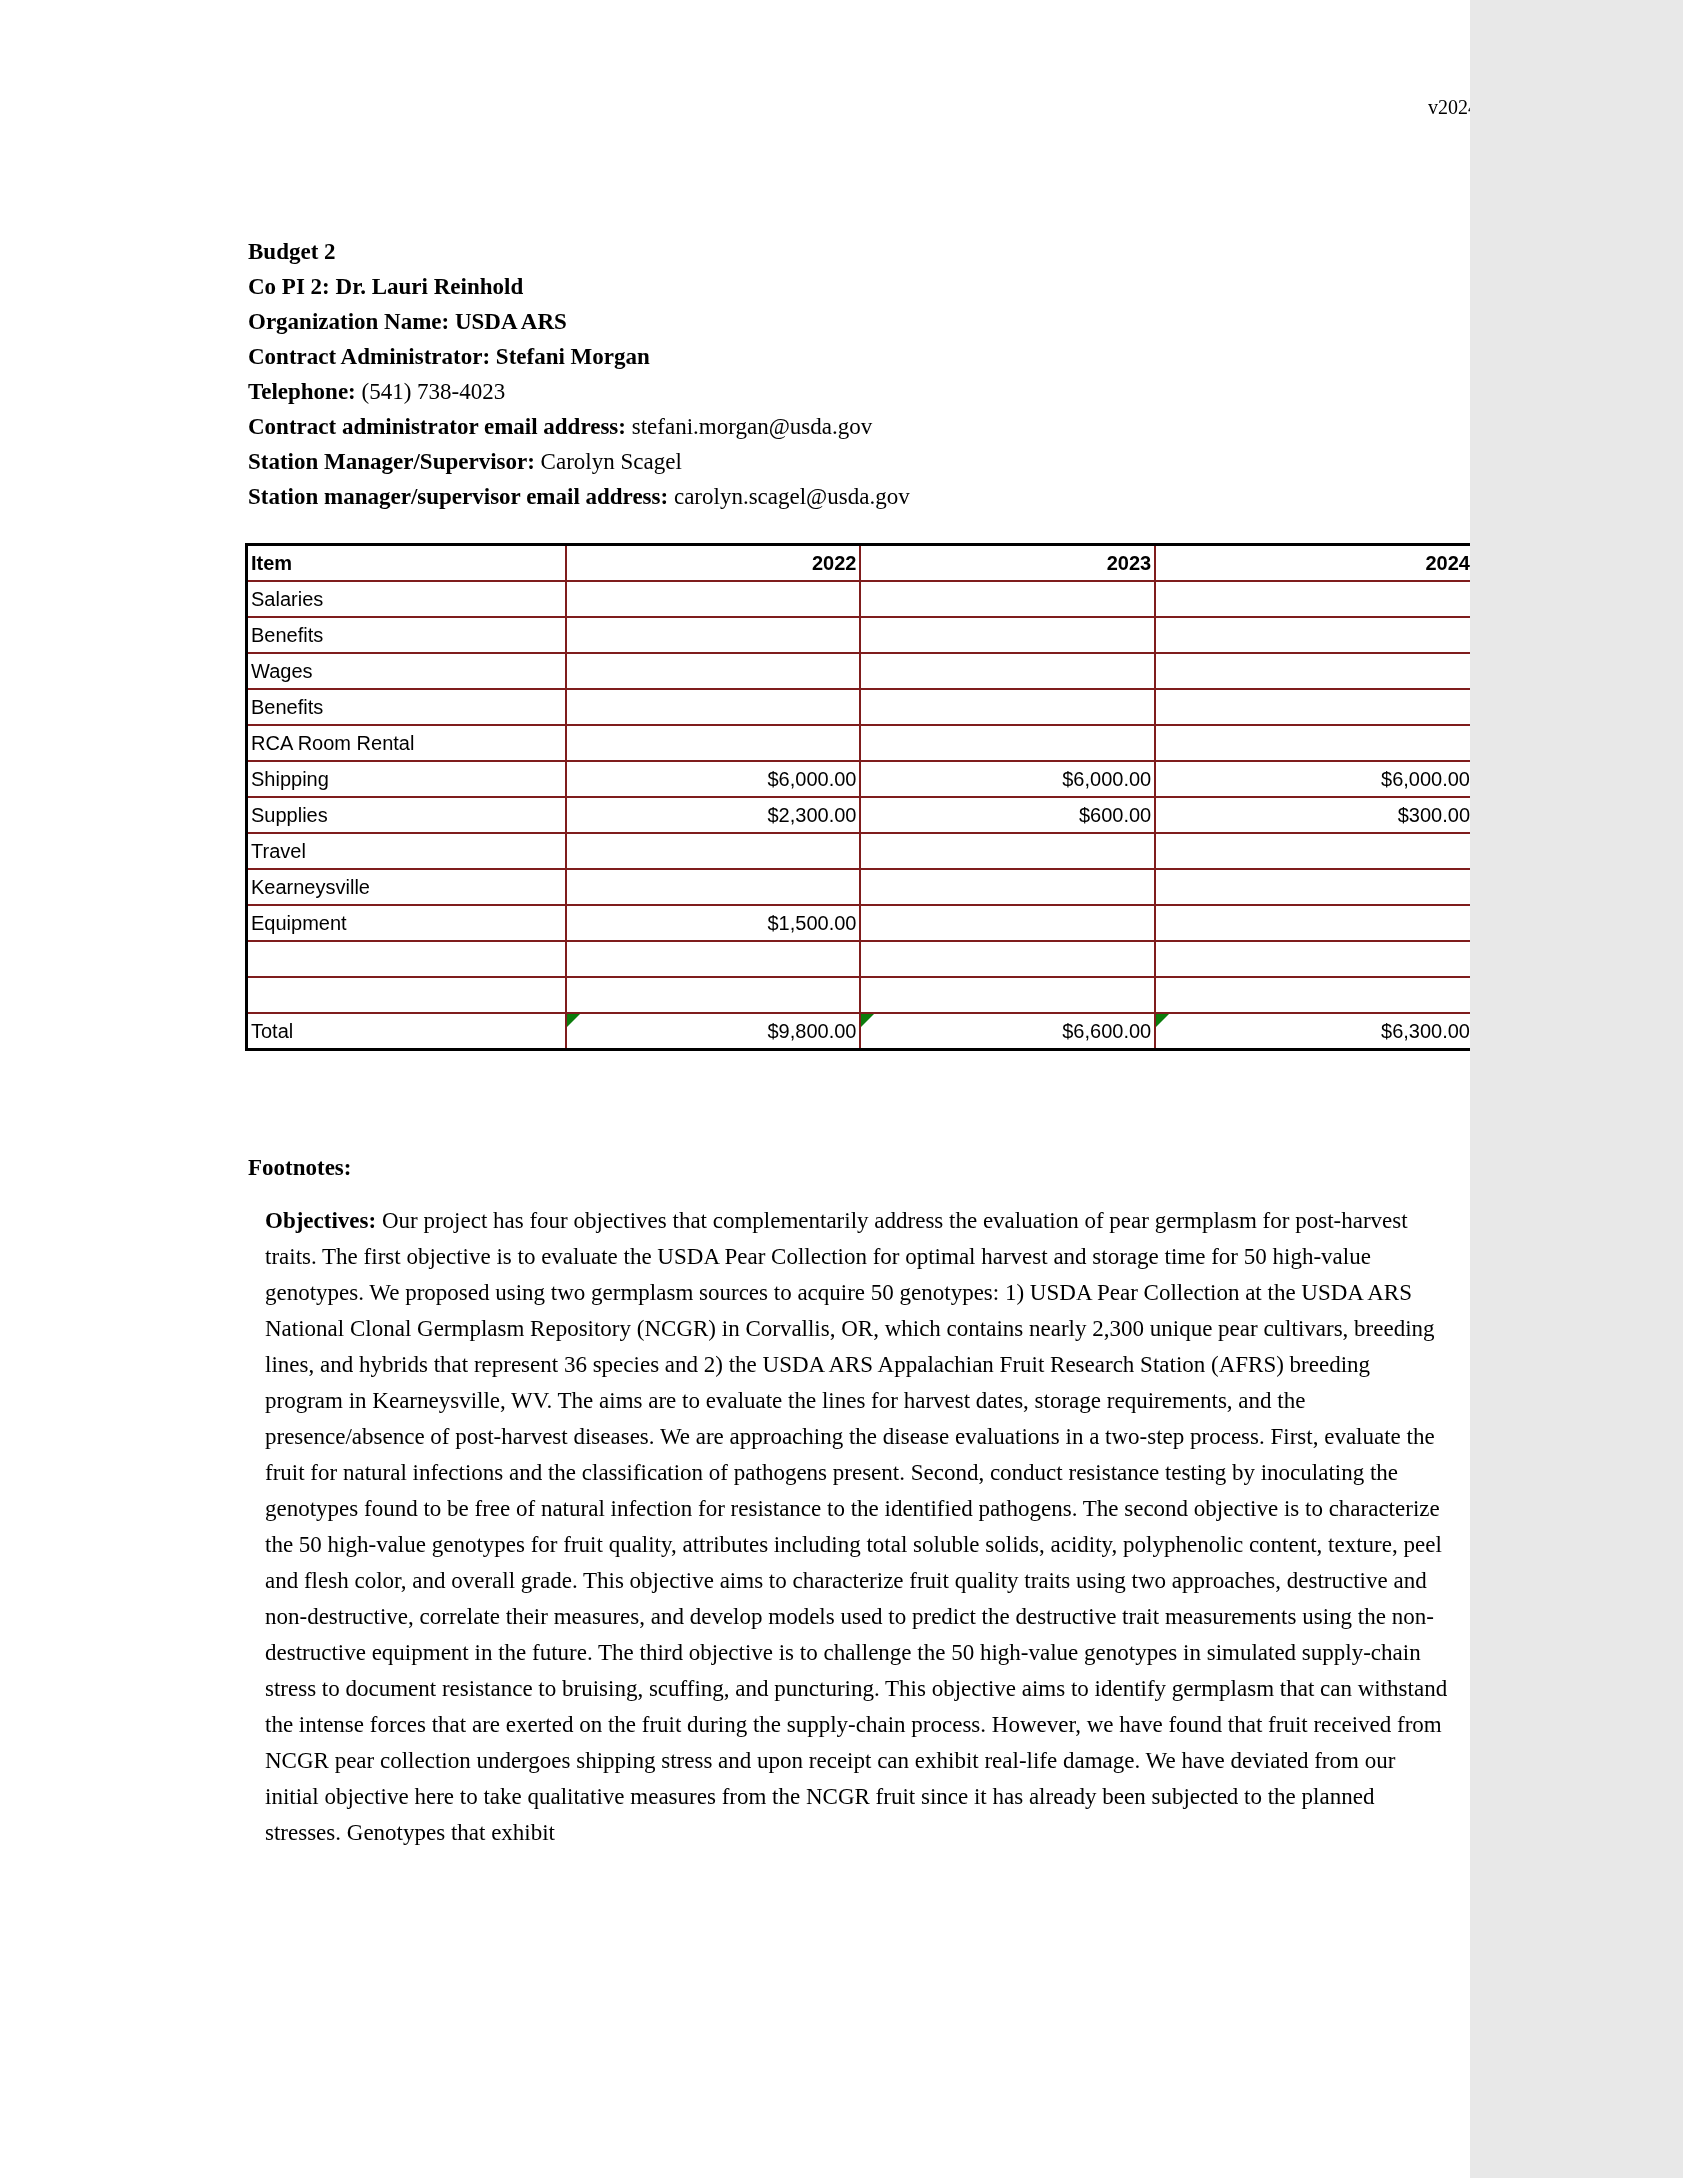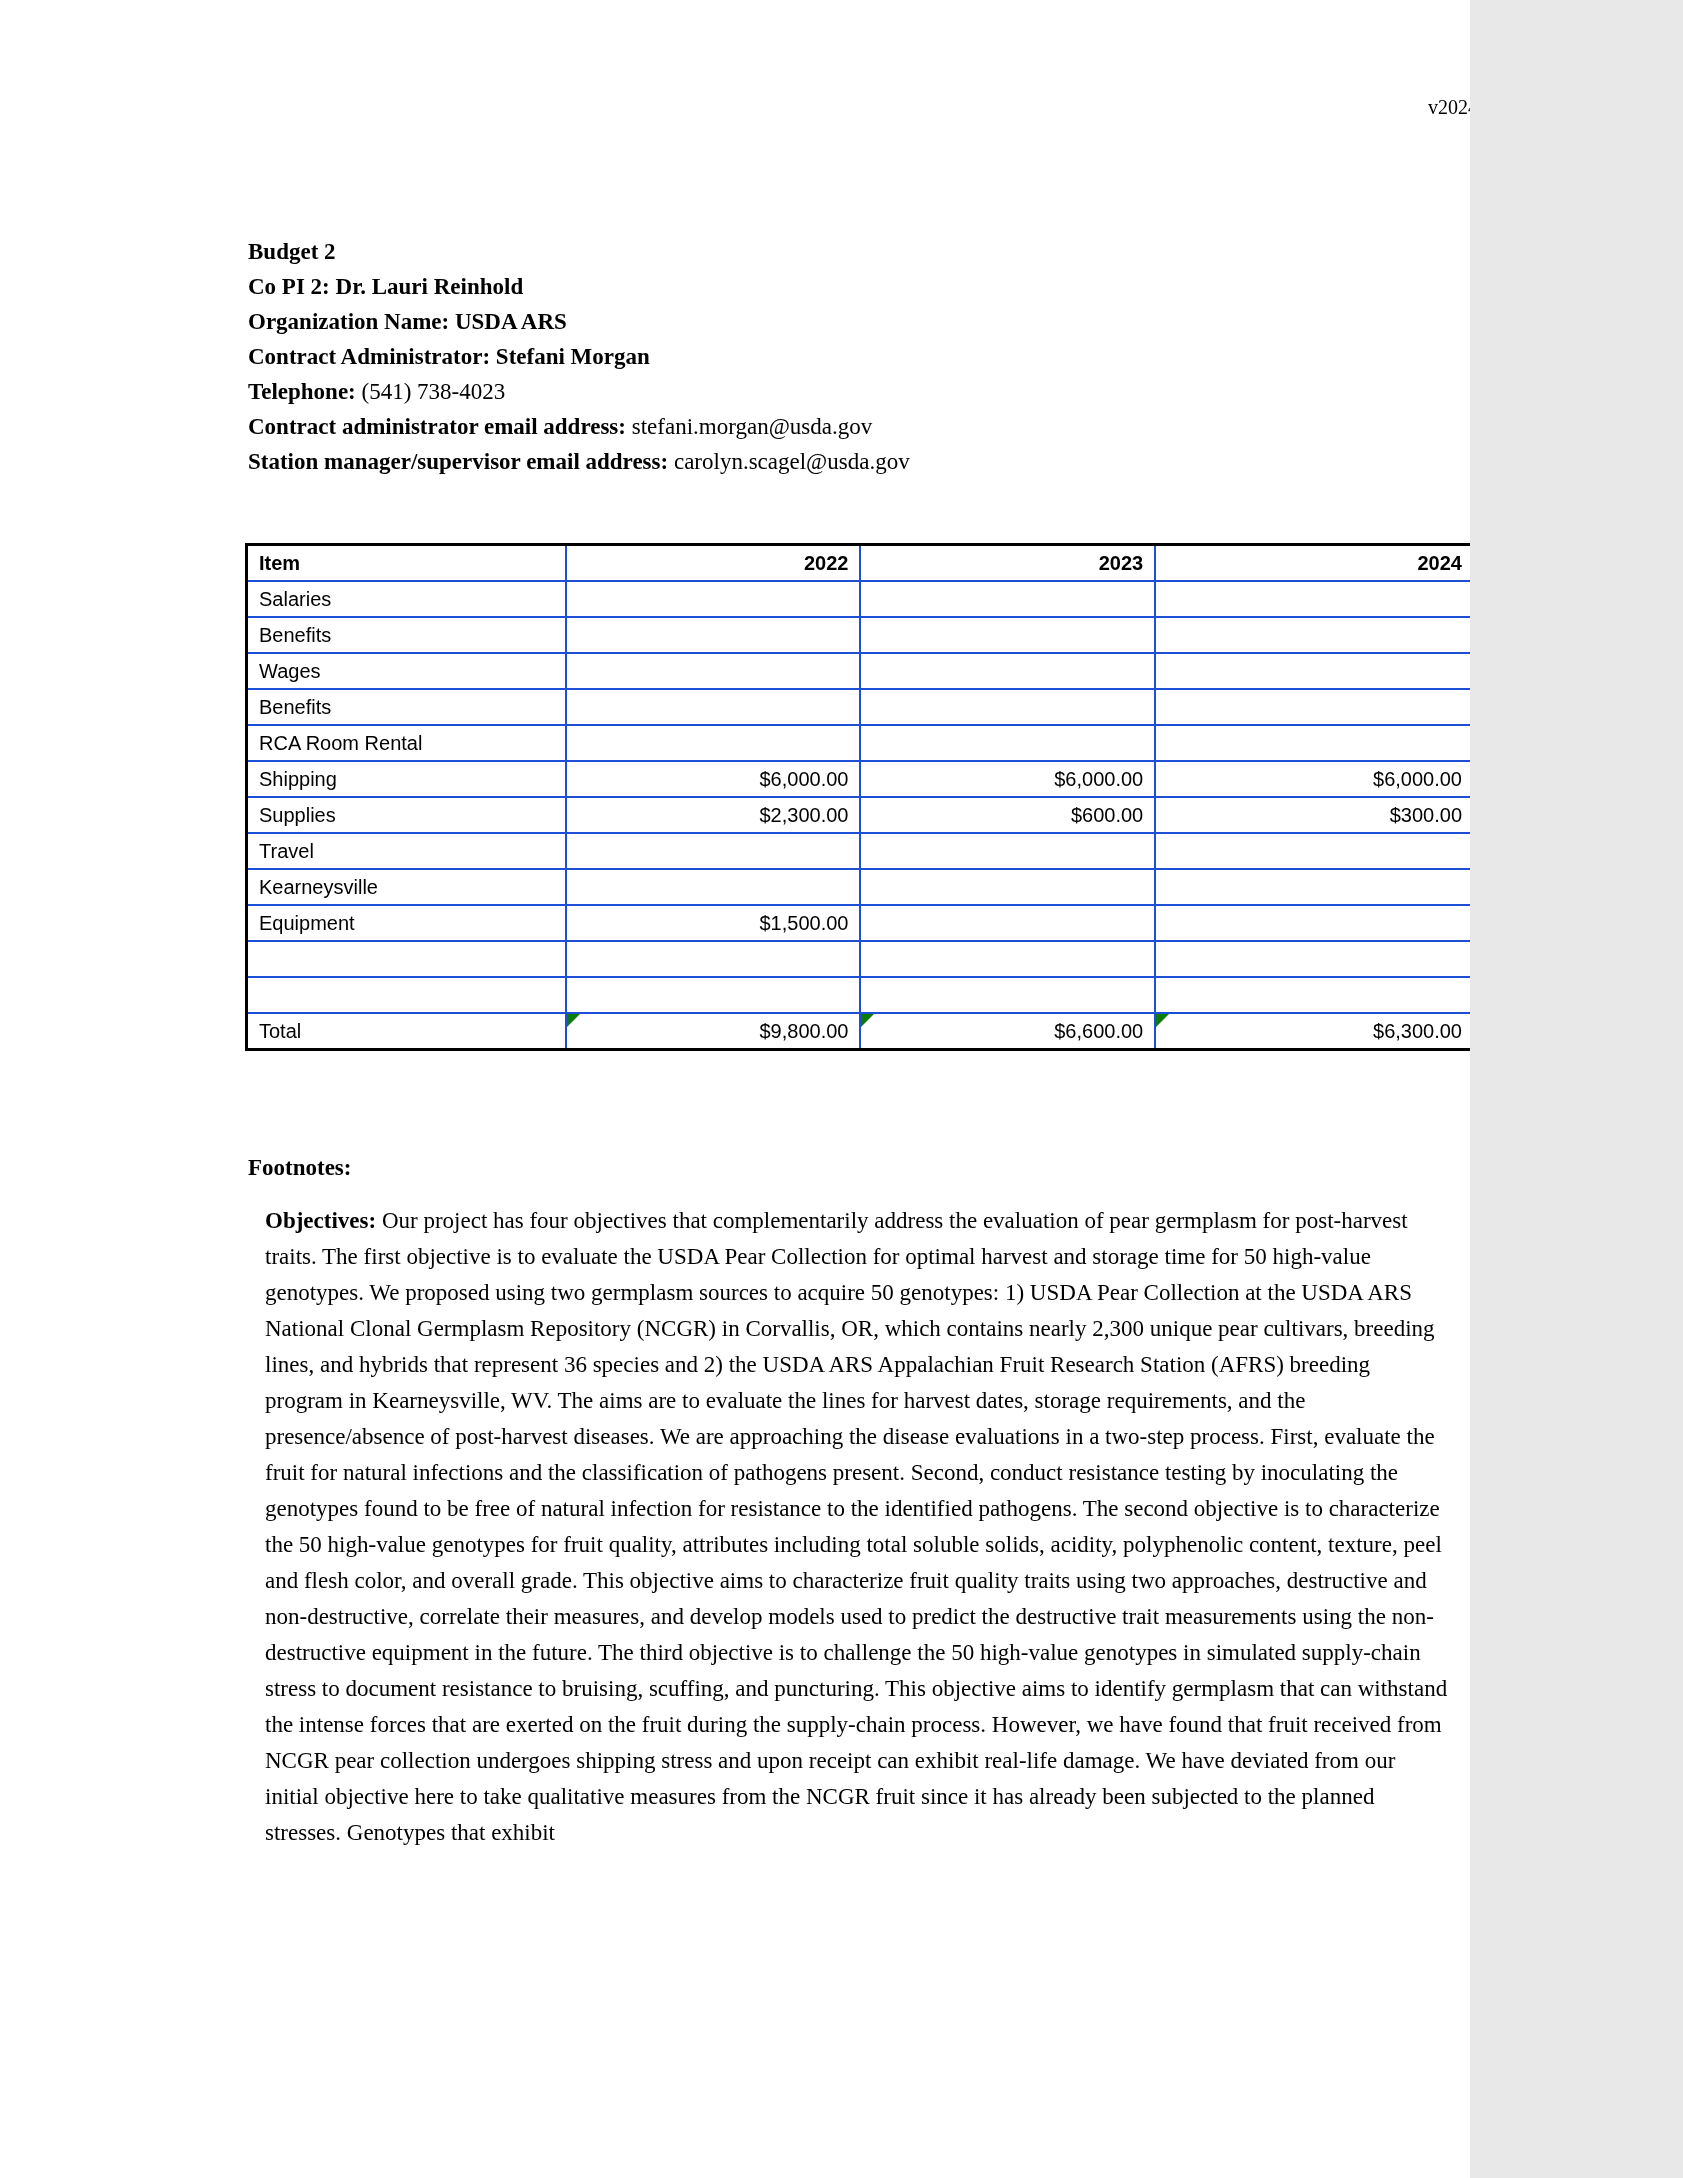--- a/index.html
+++ b/index.html
@@ -41,23 +41,23 @@
     font-family: "Liberation Sans", sans-serif;
     font-size: 20px;
     color: #000000;
     border: 3px solid #000000;
   }
   .budget-table col.c-item  { width: 26%; }
   .budget-table col.c-y1    { width: 24%; }
   .budget-table col.c-y2    { width: 24%; }
   .budget-table col.c-y3    { width: 26%; }
   .budget-table th, .budget-table td {
-    border: 2px solid #1d4ed8;
+    border: 2px solid #7f1d1d;
     height: 34px;
-    padding: 0 11px;
+    padding: 0 3px;
     overflow: hidden;
     white-space: nowrap;
     vertical-align: middle;
     font-weight: normal;
   }
   .budget-table thead th { font-weight: bold; }
   .budget-table .item-col { text-align: left; }
   .budget-table .num { text-align: right; }
   .total-num { position: relative; }
   .tri {
@@ -90,20 +90,21 @@
 
   <div class="version">v2024</div>
 
   <div class="header-block">
     <div class="hb-line"><span class="lbl">Budget 2</span><span class="val bold"></span></div>
     <div class="hb-line"><span class="lbl">Co PI 2:</span><span class="val bold"> Dr. Lauri Reinhold</span></div>
     <div class="hb-line"><span class="lbl">Organization Name:</span><span class="val bold"> USDA ARS</span></div>
     <div class="hb-line"><span class="lbl">Contract Administrator:</span><span class="val bold"> Stefani Morgan</span></div>
     <div class="hb-line"><span class="lbl">Telephone:</span><span class="val"> (541) 738-4023</span></div>
     <div class="hb-line"><span class="lbl">Contract administrator email address:</span><span class="val"> stefani.morgan@usda.gov</span></div>
+    <div class="hb-line"><span class="lbl">Station Manager/Supervisor:</span><span class="val"> Carolyn Scagel</span></div>
     <div class="hb-line"><span class="lbl">Station manager/supervisor email address:</span><span class="val"> carolyn.scagel@usda.gov</span></div>
   </div>
 
   <table class="budget-table">
     <colgroup>
       <col class="c-item">
         <col class="c-y1">
         <col class="c-y2">
         <col class="c-y3">
     </colgroup>

